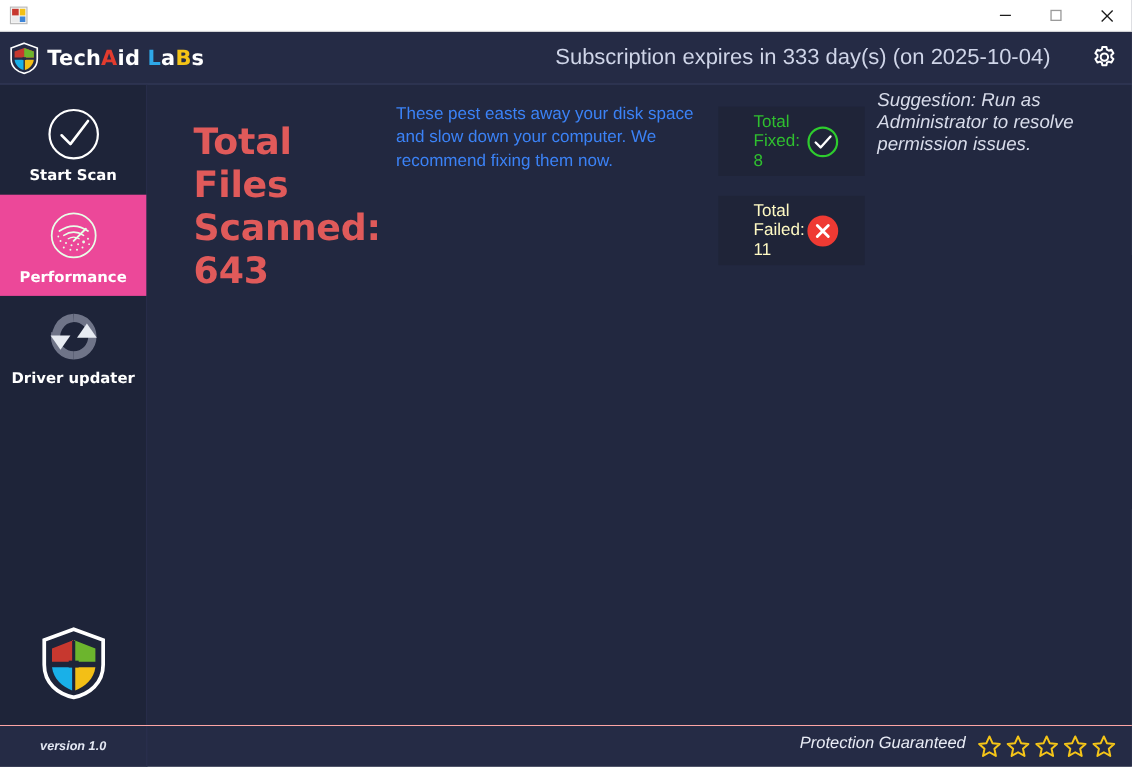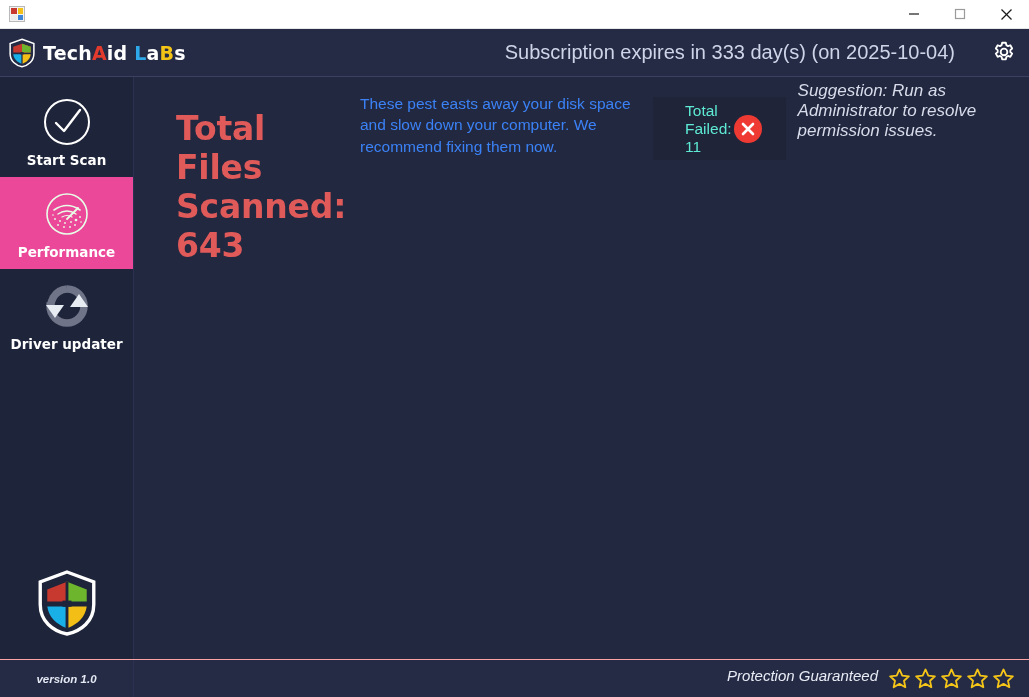--- a/index.html
+++ b/index.html
@@ -167,21 +167,21 @@
     background: #1f2438;
     display: flex; align-items: center;
     padding: 0 22px 0 32px;
     margin-bottom: 18px;
   }
   .result-label {
     font-size: 15.5px;
     flex: 1 1 auto;
   }
   .result-label.ok { color: #2fbf2f; }
-  .result-label.bad { color: #5eead4; }
+  .result-label.bad { color: #fef9c3; }
   .badge { flex: 0 0 auto; display:flex; align-items:center; }
 
   .suggestion {
     color: #d8dcea;
     font-size: 17px;
     font-style: italic;
     margin-top: 4px;
     margin-left: 12px;
   }
 
@@ -377,20 +377,29 @@
         </svg>
       </div>
     </div>
 
     <div class="main">
       <div class="title">Total Files Scanned: 643</div>
       <div class="subtitle">These pest easts away your disk space and slow down your computer. We recommend fixing them now.</div>
 
       <div class="rows">
 
+        <div class="result-row">
+          <div class="result-label ok">Total Fixed: 8</div>
+          <div class="badge">
+            <svg width="32" height="32" viewBox="0 0 32 32">
+              <circle cx="16" cy="16" r="13" fill="none" stroke="#2ecc2e" stroke-width="2"></circle>
+              <path d="M9.5 16.5 L14 21 L23 11" fill="none" stroke="#ffffff" stroke-width="2.1" stroke-linecap="round" stroke-linejoin="round"></path>
+            </svg>
+          </div>
+        </div>
 
         <div class="result-row">
           <div class="result-label bad">Total Failed: 11</div>
           <div class="badge">
             <svg width="32" height="32" viewBox="0 0 32 32">
               <circle cx="16" cy="16" r="14" fill="#ef3a33"></circle>
               <path d="M11 11 L21 21 M21 11 L11 21" stroke="#ffffff" stroke-width="2.6" stroke-linecap="round"></path>
             </svg>
           </div>
         </div>

